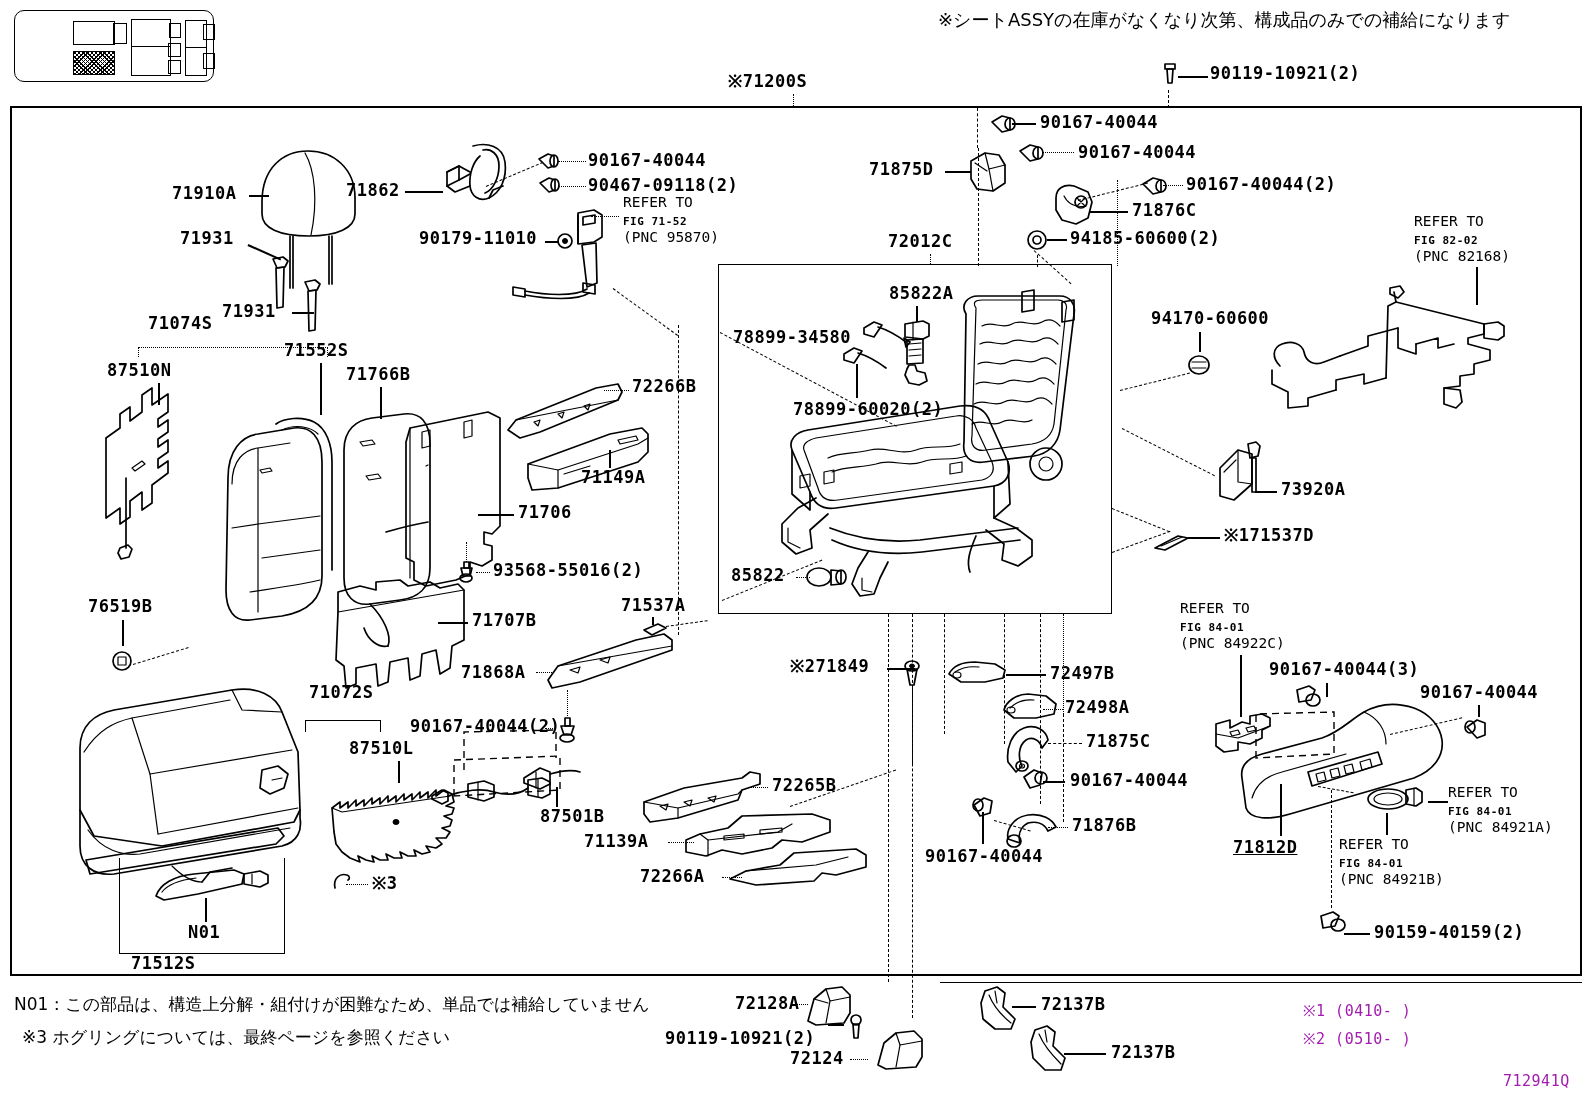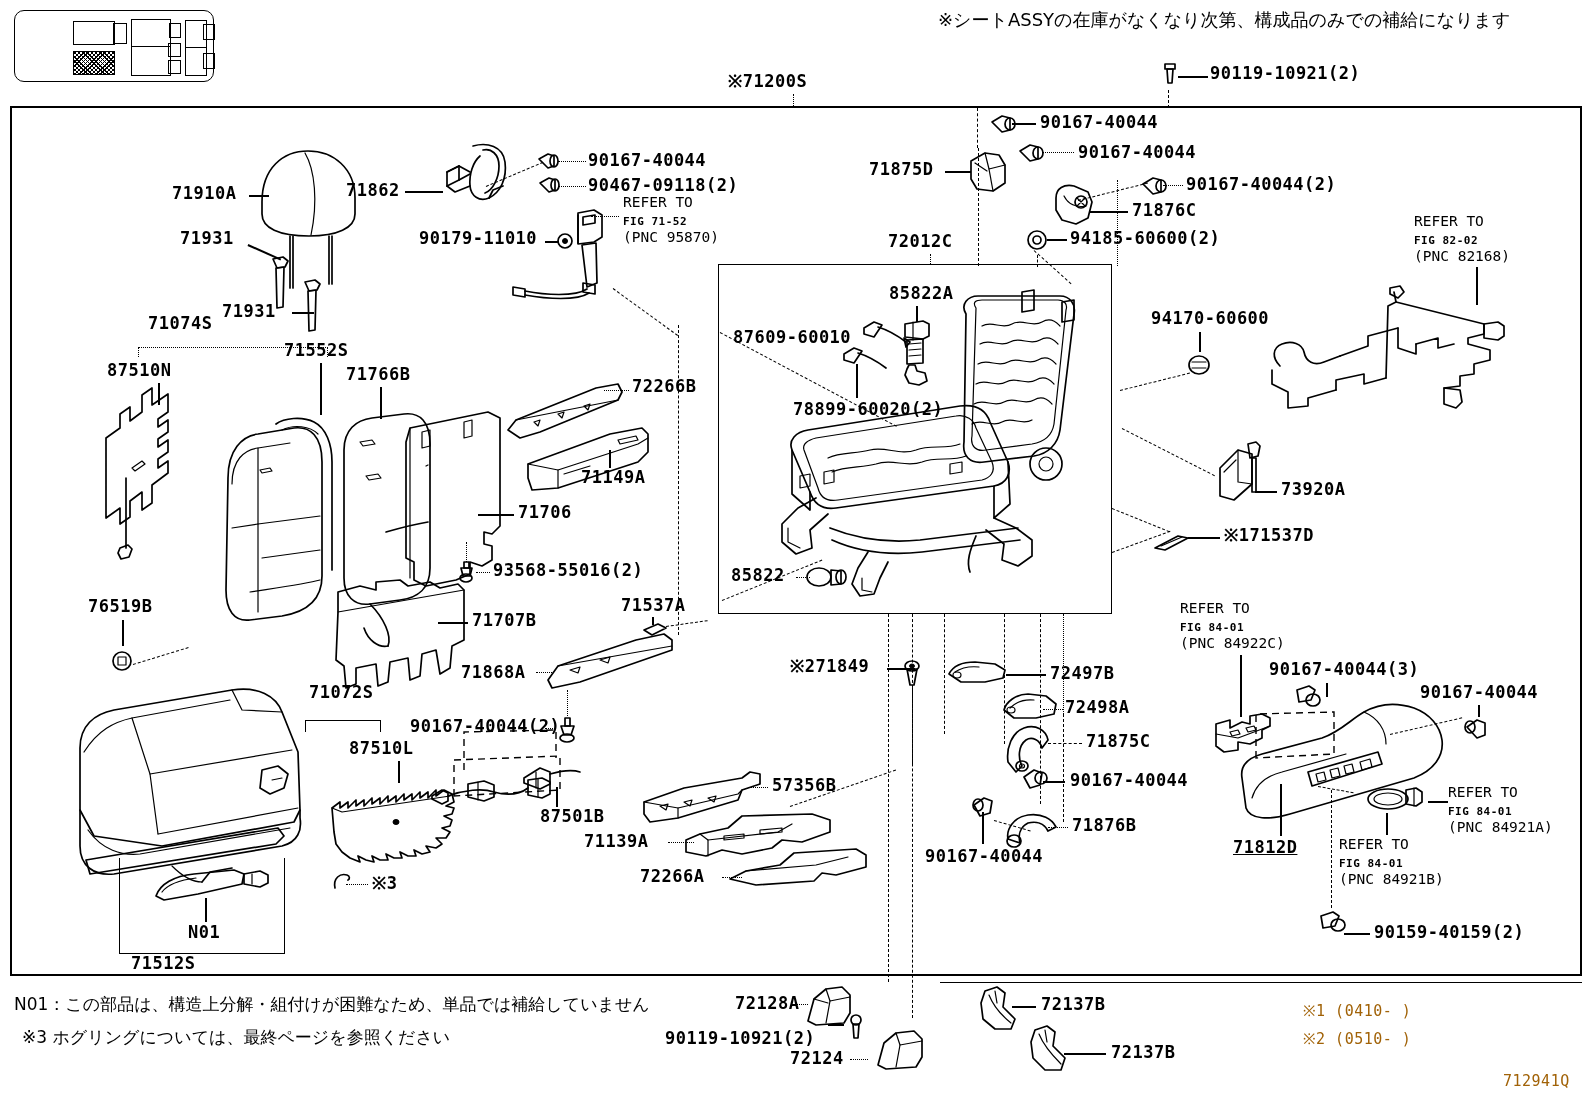--- a/index.html
+++ b/index.html
@@ -43,21 +43,21 @@
     font-size: 18px;
     white-space: nowrap;
     color: #000;
   }
   .jp.small { font-size: 17px; }
   .codetag {
     position: absolute;
     font-family: "DejaVu Sans Mono", "Liberation Mono", monospace;
     font-size: 15px;
     letter-spacing: .5px;
-    color: #a16207;
+    color: #a21caf;
     white-space: nowrap;
   }
 
   
   .mainframe {
     position: absolute;
     border: 2px solid #000;
     background: transparent;
   }
   .innerbox {
@@ -492,21 +492,21 @@
   <div class="pn" style="left:889px; top:285px;">85822A</div>
   <svg style="left:895px; top:310px; width:46px; height:80px;">
     <path class="ln" d="M10,14 l18,-3 l6,3 l0,12 l-6,3 l-18,-2 z"></path>
     <path class="ln-thin" d="M18,12 l0,18"></path>
     <path class="ln" d="M12,30 l16,-1 l0,24 l-16,1 z"></path>
     <path class="ln-thin" d="M14,34 l12,-1 M14,40 l12,-1 M14,46 l12,-1"></path>
     <path class="ln" d="M14,55 l6,0 l2,6 l8,2 l2,8 l-8,4 l-10,-2 l-4,-8 l2,-6 z"></path>
   </svg>
   <div class="leadv" style="left:916px; top:306px; height:16px;"></div>
 
-  <div class="pn" style="left:733px; top:329px;">87609-60010</div>
+  <div class="pn" style="left:733px; top:329px;">78899-34580</div>
   <svg style="left:862px; top:318px; width:52px; height:30px;">
     <path class="ln" d="M2,10 l10,-6 l8,3 l-8,12 l-10,-3 z"></path>
     <path class="ln" d="M16,9 C26,12 36,18 44,24"></path>
     <path class="ln" d="M42,20 l6,4 l-4,5 z"></path>
   </svg>
 
   <svg style="left:842px; top:342px; width:52px; height:30px;">
     <path class="ln" d="M2,12 l10,-6 l8,3 l-8,12 l-10,-3 z"></path>
     <path class="ln" d="M16,11 C26,14 36,20 44,26"></path>
   </svg>
@@ -637,21 +637,21 @@
   <div class="dashv" style="left:1063px; top:714px; height:108px;"></div>
 
   <svg style="left:638px; top:768px; width:160px; height:60px;">
     <path class="ln" d="M6,46 L6,34 L46,20 L104,10 L112,4 L122,6 L122,16 L104,22 L100,32 L40,50 L12,54 Z"></path>
     <path class="ln-thin" d="M6,34 L40,40 L100,26 L104,22"></path>
     <path class="ln-thin" d="M40,40 L40,50"></path>
     <path class="ln-thin" d="M22,38 l8,-2 l-2,6 z"></path>
     <path class="ln-thin" d="M46,34 l8,-2 l-2,6 z"></path>
     <path class="ln-thin" d="M70,30 l8,-2 l-2,6 z"></path>
   </svg>
-  <div class="pn" style="left:772px; top:777px;">57356B</div>
+  <div class="pn" style="left:772px; top:777px;">72265B</div>
   <div class="dotlead" style="left:748px; top:787px; width:20px;"></div>
 
   <svg style="left:682px; top:812px; width:170px; height:54px;">
     <path class="ln" d="M4,40 L4,28 L18,22 L46,16 L60,4 L130,2 L148,8 L148,20 L120,30 L100,28 L90,36 L60,42 L40,38 L24,44 Z"></path>
     <path class="ln-thin" d="M18,22 L26,28 L96,20 L110,12"></path>
     <path class="ln-thin" d="M26,28 L26,44"></path>
     <path class="ln-thin" d="M42,24 l20,-2 l0,4 l-20,2 z"></path>
     <path class="ln-thin" d="M78,18 l22,-2 l0,4 l-22,2 z"></path>
   </svg>
   <div class="pn" style="left:584px; top:833px;text-align:center;">71139A</div>

